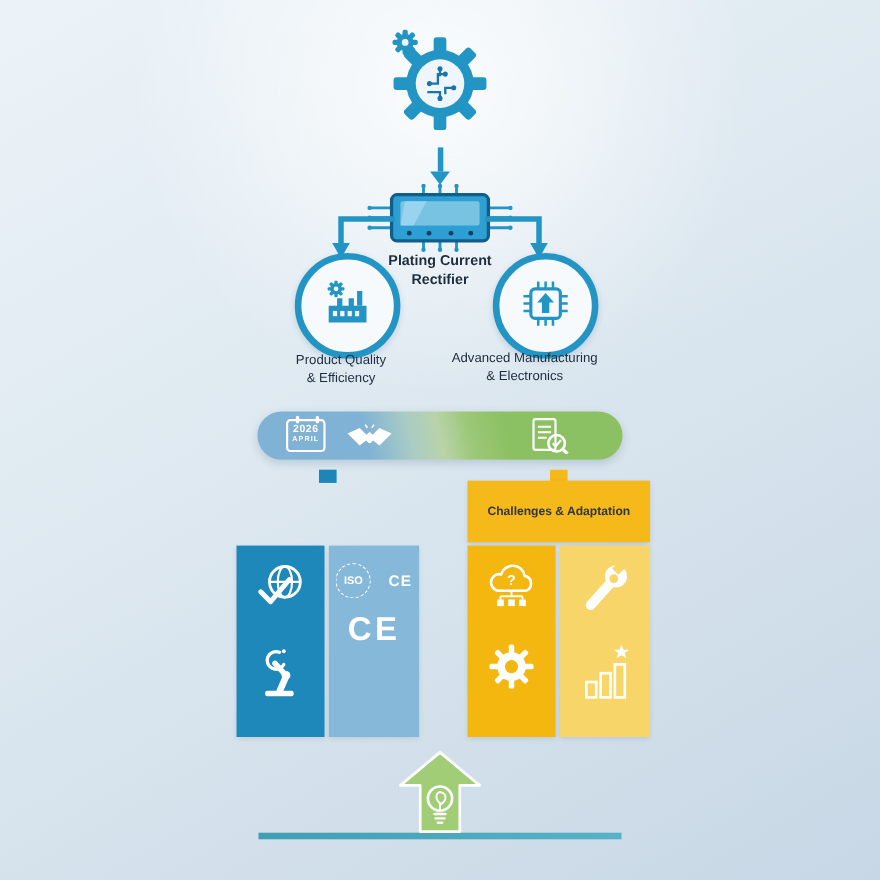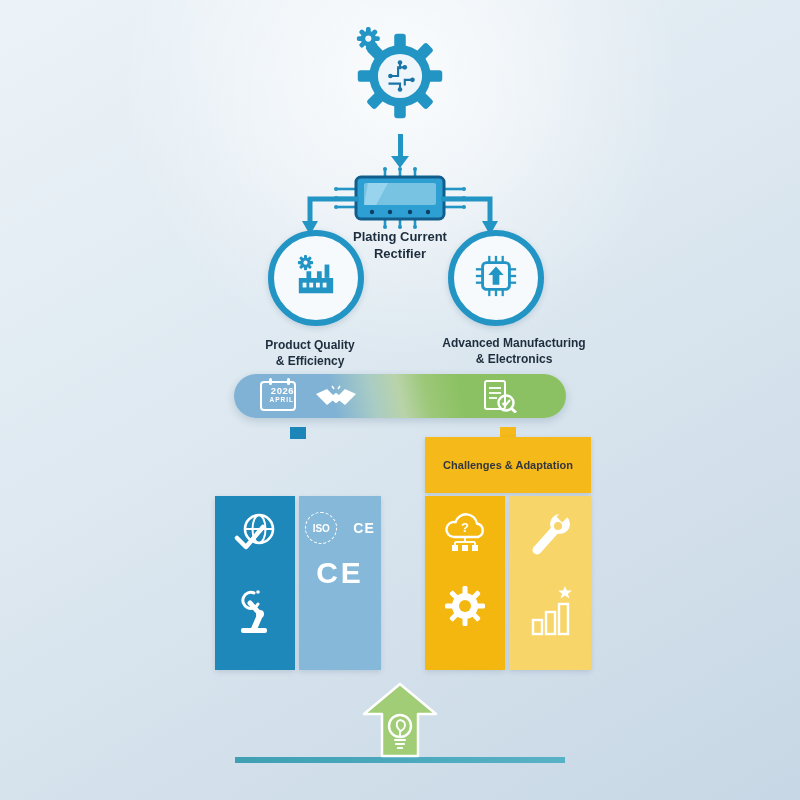--- a/index.html
+++ b/index.html
@@ -4,21 +4,21 @@
 <style>
   html,body{margin:0;padding:0;background:#dfe8ef;font-family:"Liberation Sans",sans-serif;}
   .stage{
     position:relative;width:800px;height:800px;overflow:hidden;
     background:
       radial-gradient(circle at 50% 10%, rgba(255,255,255,.85) 0%, rgba(255,255,255,0) 34%),
       linear-gradient(150deg,#ecf3f8 0%,#dde8f0 45%,#c7d7e5 100%);
   }
   .abs{position:absolute;}
   .flow-title{font-size:13px;font-weight:bold;color:#1e2d3d;text-align:center;line-height:1.3;}
-  .node-label{font-size:12px;font-weight:bold;color:#1e2d3d;text-align:center;line-height:1.3;margin-top:18px;}
+  .node-label{font-size:12px;font-weight:normal;color:#1e2d3d;text-align:center;line-height:1.3;}
   .circle-node{
     width:84px;height:84px;border:6px solid #2395c5;border-radius:50%;
     background:#f6fafc;display:flex;align-items:center;justify-content:center;
     box-shadow:0 2px 6px rgba(30,70,110,.18);
   }
   .vline{width:5px;background:#2395c5;}
   .arrowhead-down{width:0;height:0;border-left:9px solid transparent;border-right:9px solid transparent;border-top:12px solid #2395c5;}
   .pill{
     width:332px;height:44px;border-radius:22px;
     background:linear-gradient(78deg,#80b2d5 0%,#80b2d5 30%,#a9ccc4 42%,#b9d3a9 50%,#9cc878 58%,#8cc163 68%,#8cc163 100%);
@@ -202,28 +202,28 @@
         </g>
         <polygon points="24,14 32,23 27.5,23 27.5,33 20.5,33 20.5,23 16,23" fill="#2395c5"></polygon>
       </svg>
     </span>
   </div>
 
   <div class="abs node-label" style="left:240px;top:320px;width:140px;">
     <div>Product Quality</div>
     <div>&amp; Efficiency</div>
   </div>
-  <div class="abs node-label" style="left:432px;top:318px;width:164px;text-align:center;">
+  <div class="abs node-label" style="left:395px;top:318px;width:164px;text-align:center;">
     <div>Advanced Manufacturing</div>
     <div>&amp; Electronics</div>
   </div>
 
   <div class="abs pill" style="left:234px;top:374px;">
 
-    <div class="calendar" style="left:26px;top:7px;text-align:right;">
+    <div class="calendar" style="left:26px;top:7px;">
       <span class="ring" style="left:7px;"></span>
       <span class="ring" style="left:25px;"></span>
       <div class="cal-year">2026</div>
       <div class="cal-month">APRIL</div>
     </div>
 
     <span class="abs" style="left:80px;top:11px;">
       <svg viewBox="0 0 44 24" width="44" height="24">
         <path d="M2 9 L13 4 L22 13 L13 20 Z" fill="#fff"></path>
         <path d="M42 9 L31 4 L22 13 L31 20 Z" fill="#fff"></path>

